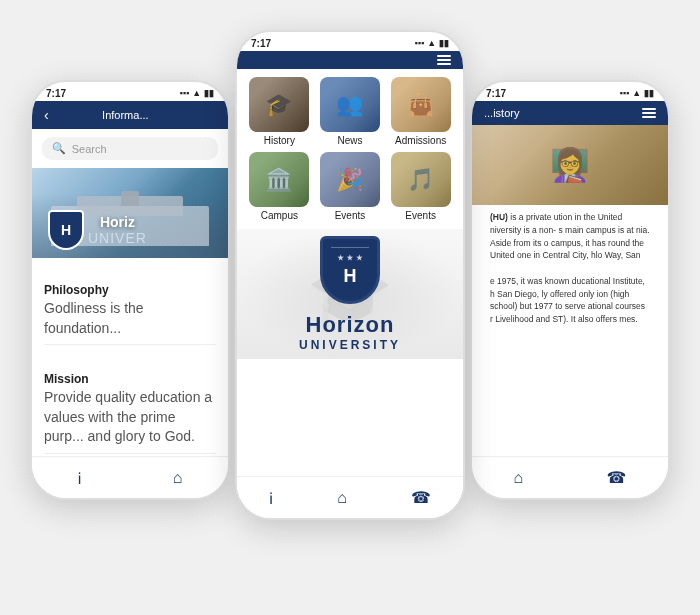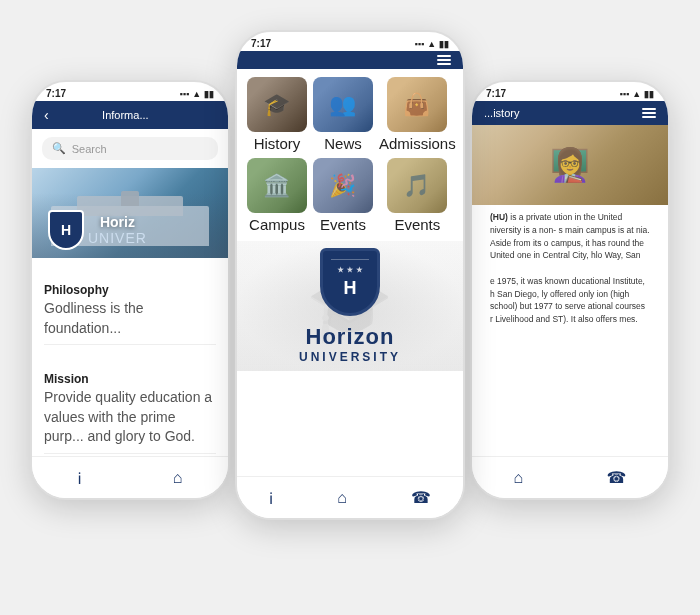--- a/index.html
+++ b/index.html
@@ -57,21 +57,21 @@
       height: 420px;
       right: 30px;
       top: 80px;
       z-index: 2;
     }
 
     
     .status-bar {
       display: flex;
       justify-content: space-between;
-      align-items: center;
+      align-items: flex-start;
       padding: 6px 14px 2px;
       font-size: 10px;
       font-weight: 600;
       color: #222;
     }
 
     .status-icons {
       display: flex;
       gap: 3px;
       align-items: center;
@@ -209,21 +209,21 @@
 
     .grid-thumb {
       width: 60px;
       height: 55px;
       border-radius: 8px;
       overflow: hidden;
       margin-bottom: 3px;
     }
 
     .grid-label {
-      font-size: 15px;
+      font-size: 10px;
       color: #222;
       font-weight: 500;
     }
 
     
     .thumb-person {
       width: 100%;
       height: 100%;
       display: flex;
       align-items: center;

